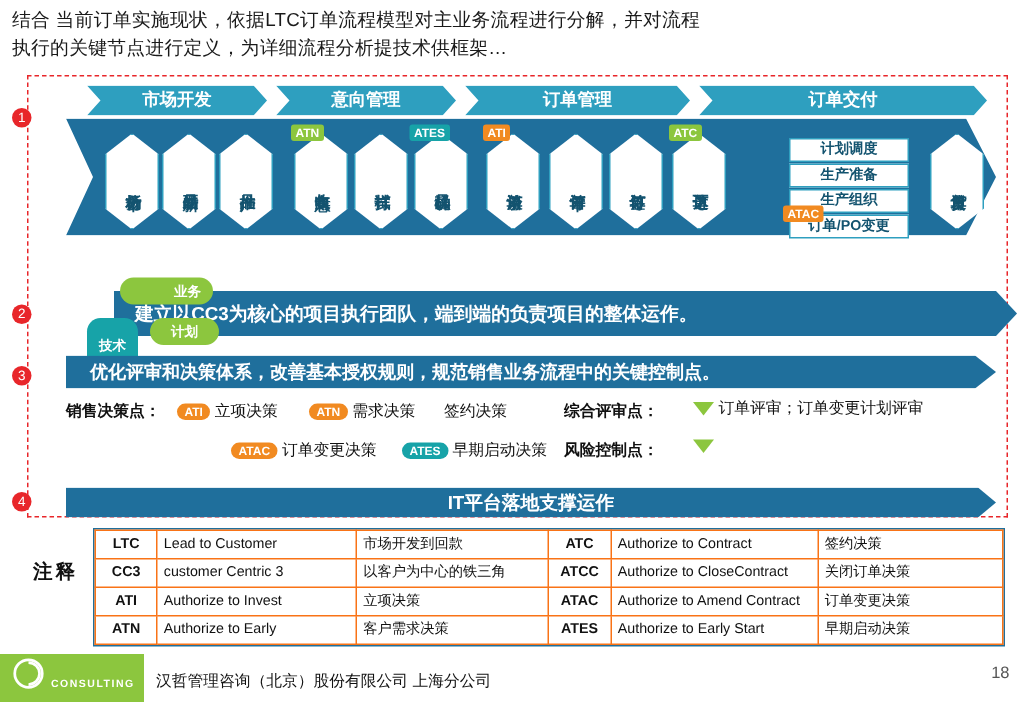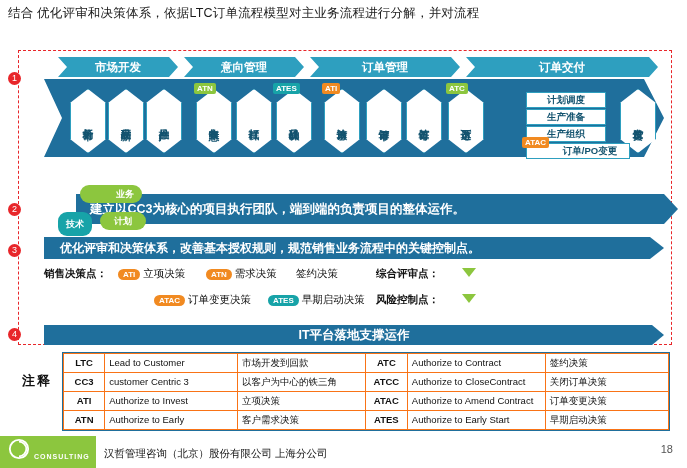--- a/index.html
+++ b/index.html
@@ -77,21 +77,22 @@
   .foottext{position:absolute;left:104px;top:447px;font-size:10.5px;color:#111;}
   .pagenum{position:absolute;right:14px;top:443px;font-size:11px;color:#555;}
   .logomark{position:absolute;left:8px;top:438px;width:22px;height:22px;}
 </style>
 </head>
 <body>
 
 <div class="page">
 
   <div class="intro">
-    <span>结合        优化评审和决策体系，依据LTC订单流程模型对主业务流程进行分解，并对流程</span>
+    <span>结合        当前订单实施现状，依据LTC订单流程模型对主业务流程进行分解，并对流程</span>
+    <span class="l2">执行的关键节点进行定义，为详细流程分析提技术供框架…</span>
   </div>
 
   <div class="redframe"></div>
 
   <div class="num" style="left:8px;top:72px;">1</div>
   <div class="num" style="left:8px;top:203px;">2</div>
   <div class="num" style="left:8px;top:244px;">3</div>
   <div class="num" style="left:8px;top:328px;">4</div>
 
   <div class="band">
@@ -120,29 +121,29 @@
     <div class="hex" style="left:362px;top:32px;">订单签订</div>
 
     <div class="hex" style="left:404px;top:32px;">订单下达</div>
     <div class="greenlbl" style="left:402px;top:26px;">ATC</div>
 
     <div class="hex" style="left:576px;top:32px;">订单发货</div>
 
     <div class="delivbox" style="left:482px;top:35px;">计划调度</div>
     <div class="delivbox" style="left:482px;top:52px;">生产准备</div>
     <div class="delivbox" style="left:482px;top:69px;">生产组织</div>
-    <div class="delivbox" style="left:482px;top:86px;padding-left:24px;">订单/PO变更</div>
+    <div class="delivbox" style="left:482px;top:86px;">订单/PO变更</div>
     <div class="orangelbl" style="left:478px;top:80px;">ATAC</div>
   </div>
 
   <div class="bluebar" style="left:76px;top:194px;width:588px;height:30px;">
     <span>建立以CC3为核心的项目执行团队，端到端的负责项目的整体运作。</span>
   </div>
   <div class="circlebadge" style="left:80px;top:185px;width:34px;height:18px;border-radius:9px;padding-left:28px;">业务</div>
-  <div class="circlebadge tealbadge" style="left:58px;top:212px;width:34px;height:24px;border-radius:9px;">技术</div>
+  <div class="circlebadge tealbadge" style="left:58px;top:212px;width:34px;height:36px;border-radius:9px;">技术</div>
   <div class="circlebadge" style="left:100px;top:212px;width:46px;height:18px;border-radius:9px;">计划</div>
 
   <div class="decbox">
     <div class="decbar">优化评审和决策体系，改善基本授权规则，规范销售业务流程中的关键控制点。</div>
 
     <div class="ditem dlabel" style="left:0px;top:30px;">销售决策点：</div>
     <div class="ditem" style="left:74px;top:30px;">
       <span class="pill">ATI</span>
       <span>立项决策</span>
     </div>
@@ -158,20 +159,21 @@
       <span>订单变更决策</span>
     </div>
     <div class="ditem" style="left:224px;top:56px;">
       <span class="pill teal">ATES</span>
       <span>早期启动决策</span>
     </div>
 
     <div class="ditem dlabel" style="left:332px;top:30px;">综合评审点：</div>
     <div class="ditem" style="left:418px;top:28px;">
       <span class="tri-down"></span>
+      <span>订单评审；订单变更计划评审</span>
     </div>
 
     <div class="ditem dlabel" style="left:332px;top:56px;">风险控制点：</div>
     <div class="ditem" style="left:418px;top:54px;">
       <span class="tri-down"></span>
     </div>
   </div>
 
   <div class="itbar">IT平台落地支撑运作</div>
 

